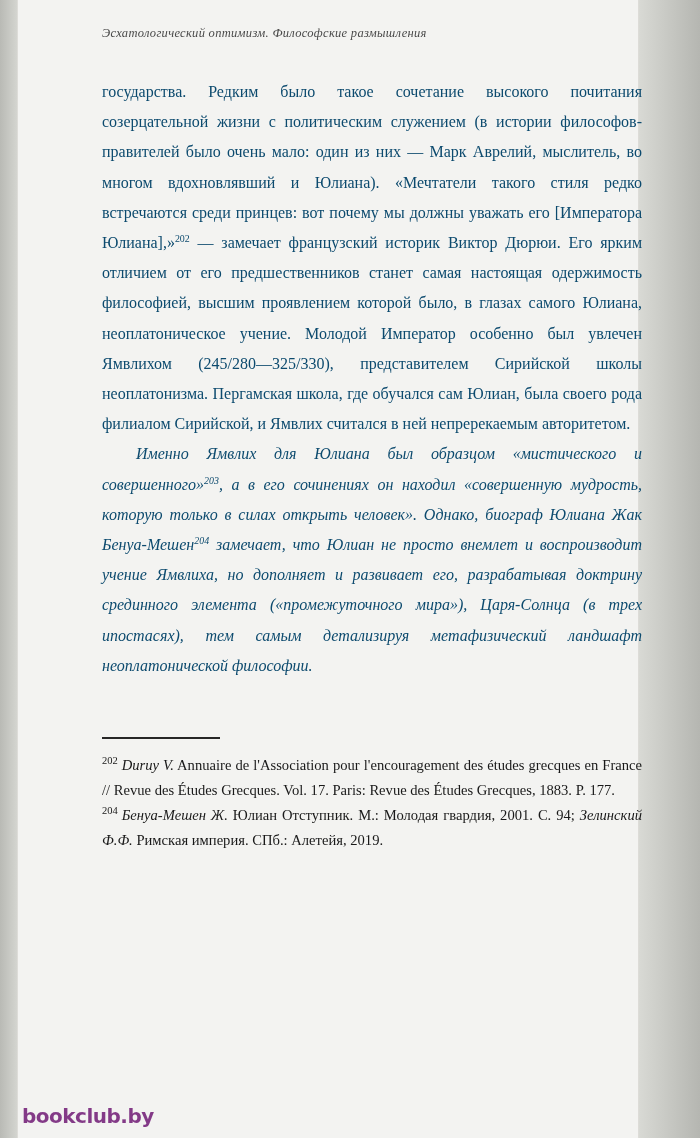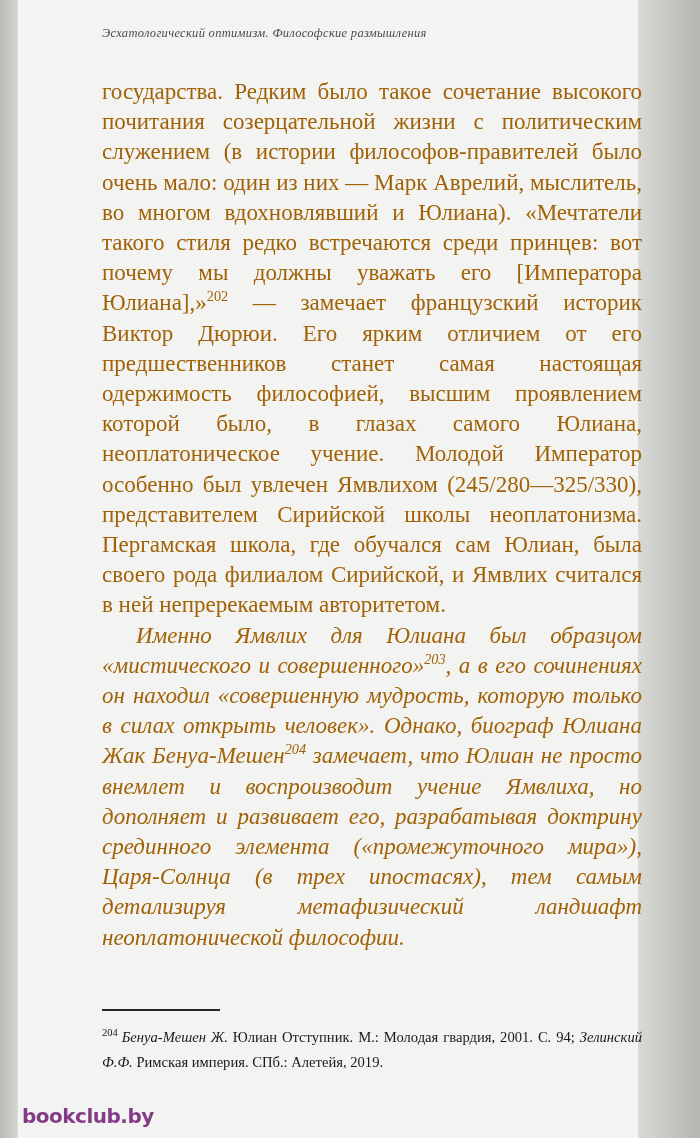--- a/index.html
+++ b/index.html
@@ -33,23 +33,23 @@
   .running-head {
     margin-top: 26px;
     font-style: italic;
     font-size: 12.5px;
     letter-spacing: 0.3px;
     color: #4a4a4a;
     white-space: nowrap;
   }
   .body-text {
     margin-top: 36px;
-    font-size: 23px;
+    font-size: 16px;
     line-height: 30.2px;
-    color: #a16207;
+    color: #0c4a6e;
     text-align: justify;
     text-justify: inter-word;
   }
   .body-text p {
     margin: 0;
   }
   .body-text p.indent {
     text-indent: 34px;
     font-style: italic;
   }
@@ -123,18 +123,19 @@
     <div class="running-head">Эсхатологический оптимизм. Философские размышления</div>
 
     <div class="body-text">
       <p class="body-paragraph"><span>государства. Редким было такое сочетание высокого почитания созерцательной жизни с политическим служением (в истории философов-правителей было очень мало: один из них — Марк Аврелий, мыслитель, во многом вдохновлявший и Юлиана). «Мечтатели такого стиля редко встречаются среди принцев: вот почему мы должны уважать его [Императора Юлиана],»</span><sup>202</sup><span> — замечает французский историк Виктор Дюрюи. Его ярким отличием от его предшественников станет самая настоящая одержимость философией, высшим проявлением которой было, в глазах самого Юлиана, неоплатоническое учение. Молодой Император особенно был увлечен Ямвлихом (245/280—325/330), представителем Сирийской школы неоплатонизма. Пергамская школа, где обучался сам Юлиан, была своего рода филиалом Сирийской, и Ямвлих считался в ней непререкаемым авторитетом.</span></p>
       <p class="body-paragraph indent"><span>Именно Ямвлих для Юлиана был образцом «мистического и совершенного»</span><sup>203</sup><span>, а в его сочинениях он находил «совершенную мудрость, которую только в силах открыть человек». Однако, биограф Юлиана Жак Бенуа-Мешен</span><sup>204</sup><span> замечает, что Юлиан не просто внемлет и воспроизводит учение Ямвлиха, но дополняет и развивает его, разрабатывая доктрину срединного элемента («промежуточного мира»), Царя-Солнца (в трех ипостасях), тем самым детализируя метафизический ландшафт неоплатонической философии.</span></p>
     </div>
 
     <div class="footnote-rule"></div>
 
     <div class="footnotes">
+      <p><span class="fn-num">202</span><span class="it">Duruy V.</span><span> Annuaire de l'Association pour l'encouragement des études grecques en France // Revue des Études Grecques. Vol. 17. Paris: Revue des Études Grecques, 1883. P. 177.</span></p>
       <p><span class="fn-num">204</span><span class="it">Бенуа-Мешен Ж.</span><span> Юлиан Отступник. М.: Молодая гвардия, 2001. С. 94; </span><span class="it">Зелинский Ф.Ф.</span><span> Римская империя. СПб.: Алетейя, 2019.</span></p>
     </div>
 
   </div>
   <div class="watermark">bookclub.by</div>
 </div>
 
 </body></html>

